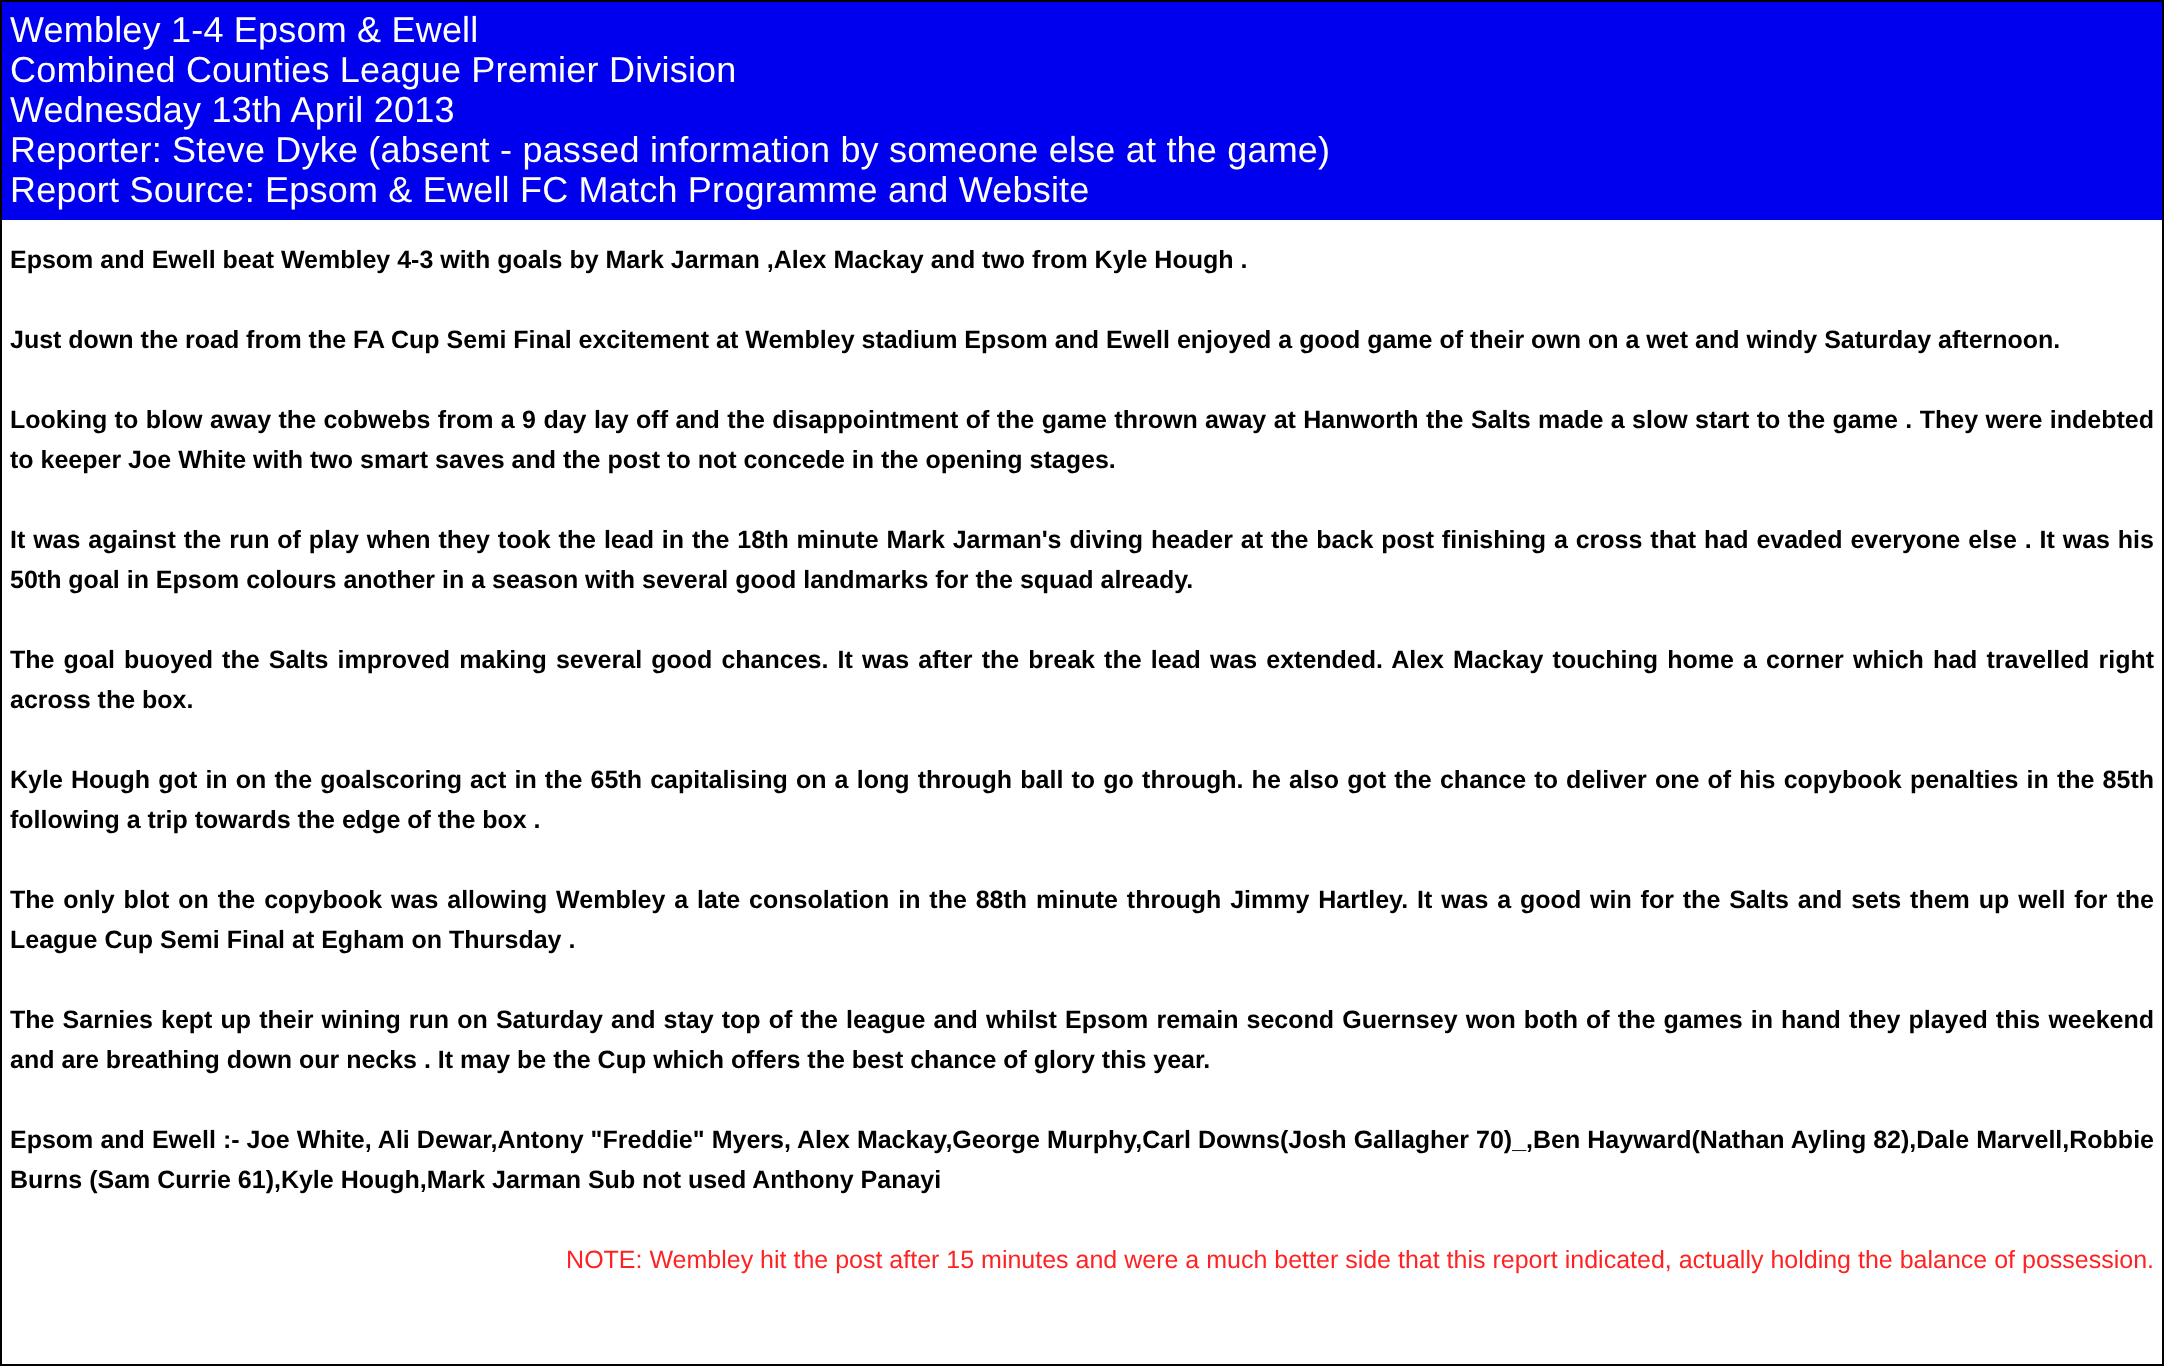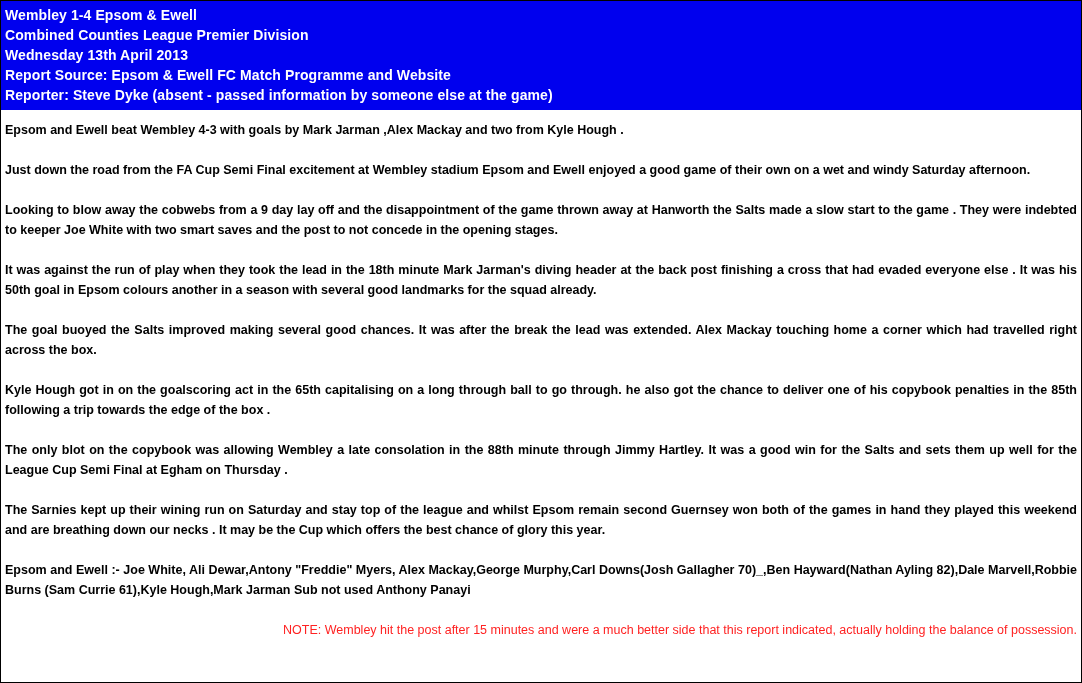--- a/index.html
+++ b/index.html
@@ -24,22 +24,22 @@
     display: flex;
     flex-direction: column;
   }
   .header {
     background: #0000ee;
     color: #ffffff;
     padding: 4px 4px 5px 4px;
     box-sizing: border-box;
   }
   .header-line {
-    font-size: 14px;
-    font-weight: bold;
+    font-size: 18px;
+    font-weight: normal;
     line-height: 20px;
     white-space: nowrap;
     letter-spacing: 0.1px;
   }
   .body-area {
     flex: 1 1 auto;
     padding: 10px 4px 4px 4px;
     box-sizing: border-box;
   }
   .para {
@@ -67,22 +67,22 @@
 </style>
 </head>
 <body>
 
 <div class="page">
 
   <div class="header">
     <div class="header-line">Wembley 1-4 Epsom &amp; Ewell</div>
     <div class="header-line">Combined Counties League Premier Division</div>
     <div class="header-line">Wednesday 13th April 2013</div>
+    <div class="header-line">Reporter: Steve Dyke (absent - passed information by someone else at the game)</div>
     <div class="header-line">Report Source: Epsom &amp; Ewell FC Match Programme and Website</div>
-    <div class="header-line">Reporter: Steve Dyke (absent - passed information by someone else at the game)</div>
   </div>
 
   <div class="body-area">
     <p class="para">Epsom and Ewell beat Wembley 4-3 with goals by Mark Jarman ,Alex Mackay and two from Kyle Hough .</p>
     <p class="para">Just down the road from the FA Cup Semi Final excitement at Wembley stadium Epsom and Ewell enjoyed a good game of their own on a wet and windy Saturday afternoon.</p>
     <p class="para">Looking to blow away the cobwebs from a 9 day lay off and the disappointment of the game thrown away at Hanworth the Salts made a slow start to the game . They were indebted to keeper Joe White with two smart saves and the post to not concede in the opening stages.</p>
     <p class="para">It was against the run of play when they took the lead in the 18th minute Mark Jarman's diving header at the back post finishing a cross that had evaded everyone else . It was his 50th goal in Epsom colours another in a season with several good landmarks for the squad already.</p>
     <p class="para">The goal buoyed the Salts improved making several good chances. It was after the break the lead was extended. Alex Mackay touching home a corner which had travelled right across the box.</p>
     <p class="para">Kyle Hough got in on the goalscoring act in the 65th capitalising on a long through ball to go through. he also got the chance to deliver one of his copybook penalties in the 85th following a trip towards the edge of the box .</p>
     <p class="para">The only blot on the copybook was allowing Wembley a late consolation in the 88th minute through Jimmy Hartley. It was a good win for the Salts and sets them up well for the League Cup Semi Final at Egham on Thursday .</p>

